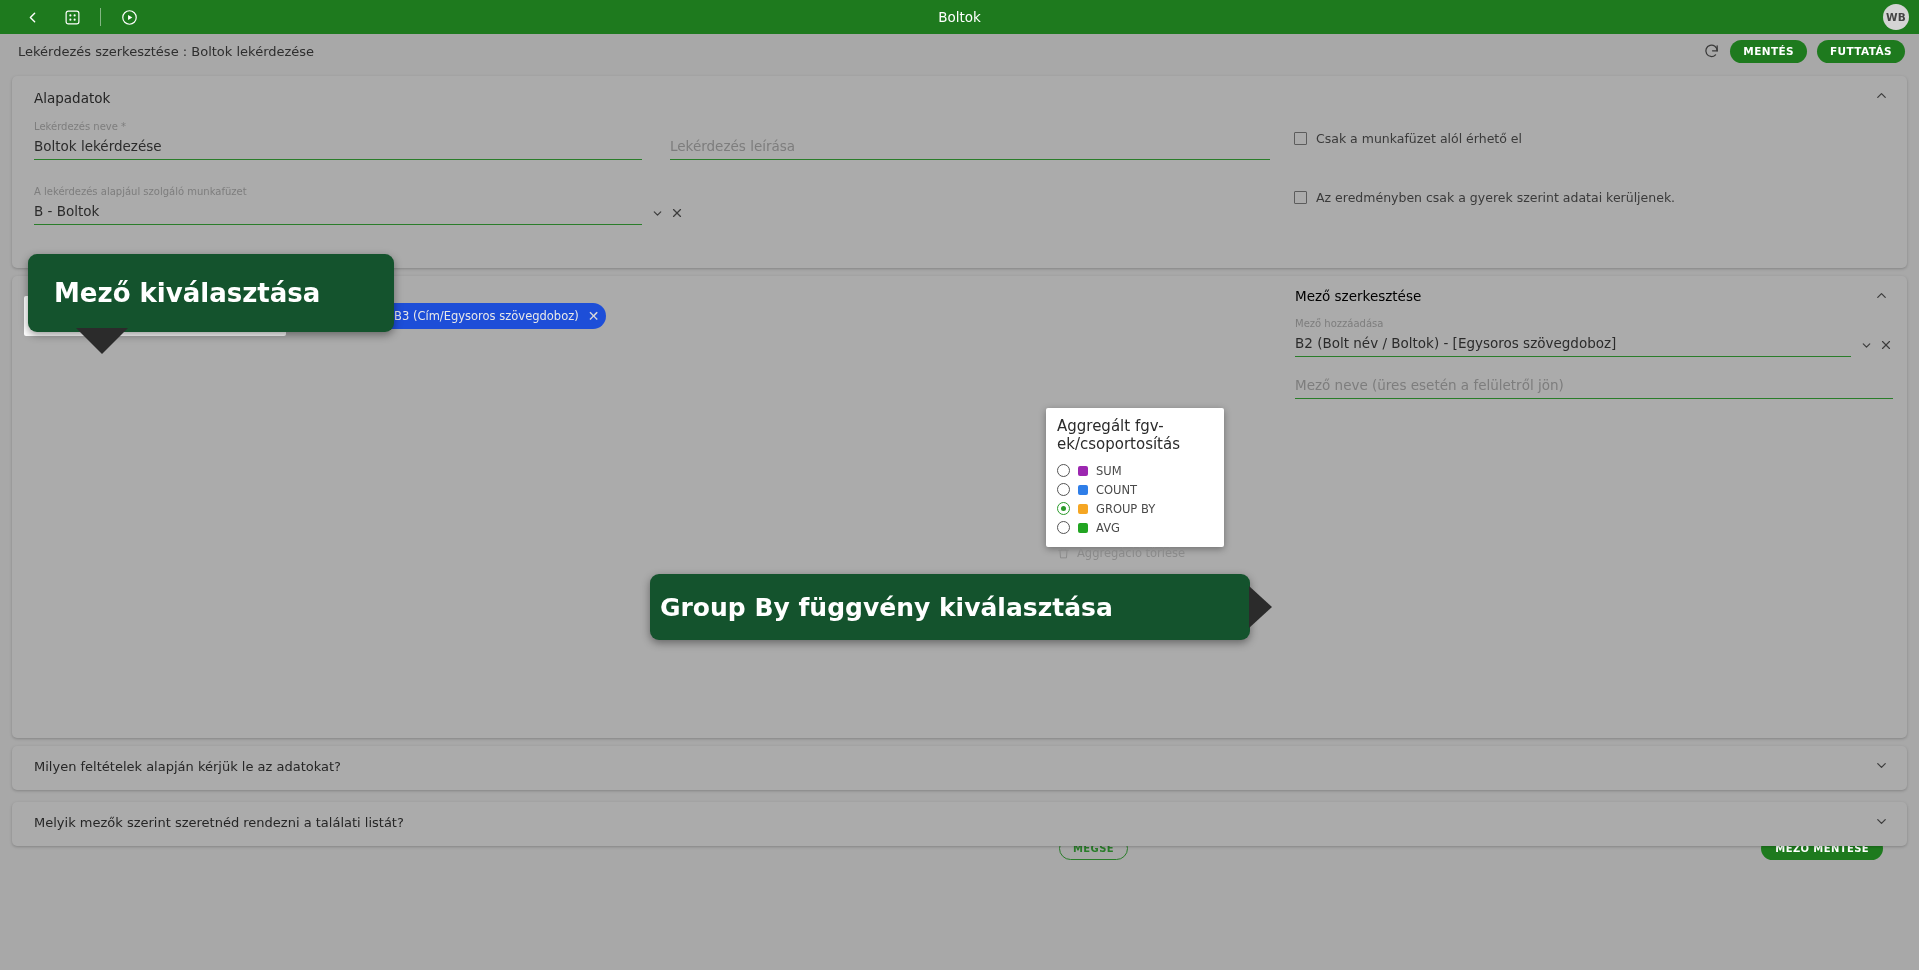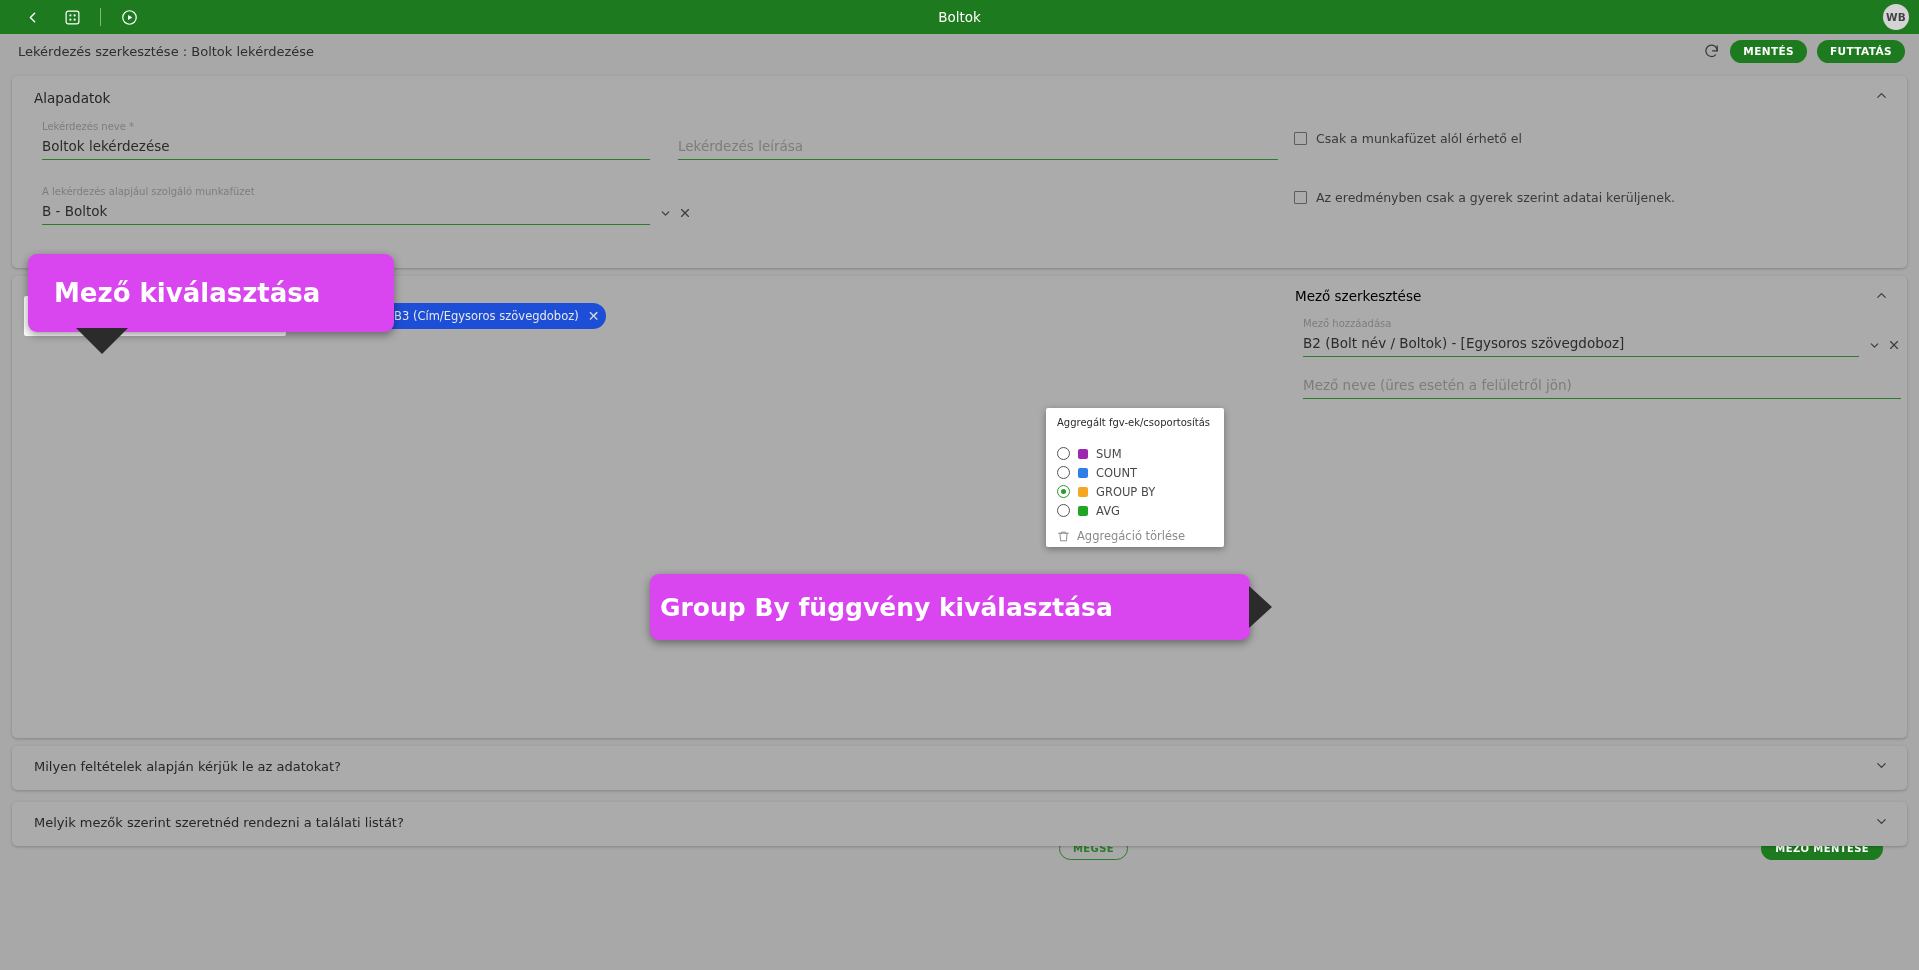--- a/index.html
+++ b/index.html
@@ -111,21 +111,20 @@
   }
   .chevron-up, .chevron-down {
     position: absolute;
     right: 18px; top: 12px;
     color: #3d3d3d;
   }
 
   
   .field {
     position: absolute;
-    margin-left: 8px;
   }
   .field-label {
     font-size: 10px;
     color: #7d7d7d;
     margin-bottom: 4px;
     display: block;
     line-height: 12px;
   }
   .field-value {
     font-size: 13.5px;
@@ -241,23 +240,23 @@
   .agg-popup {
     position: absolute;
     left: 1046px; top: 408px;
     width: 178px; height: 139px;
     background: #ffffff;
     border-radius: 2px;
     box-shadow: 0 2px 7px rgba(0,0,0,0.35);
     padding: 9px 11px;
   }
   .agg-title {
-    font-size: 10px;
+    font-size: 15px;
     color: #2b2b2b;
-    margin-bottom: 16px;
+    margin-bottom: 8px;
   }
   .agg-row {
     display: flex;
     align-items: center;
     gap: 8px;
     height: 19px;
     cursor: pointer;
   }
   .radio {
     width: 13px; height: 13px;
@@ -330,21 +329,21 @@
   .acc-label {
     position: absolute;
     left: 22px; top: 13px;
     font-size: 13px;
     color: #262626;
   }
 
   
   .callout {
     position: absolute;
-    background: #d946ef;
+    background: #14532d;
     color: #ffffff;
     border-radius: 9px;
     font-weight: bold;
     display: flex;
     align-items: center;
     box-shadow: 0 3px 9px rgba(0,0,0,0.4);
     z-index: 50;
   }
   #callout-field {
     left: 28px; top: 254px;

